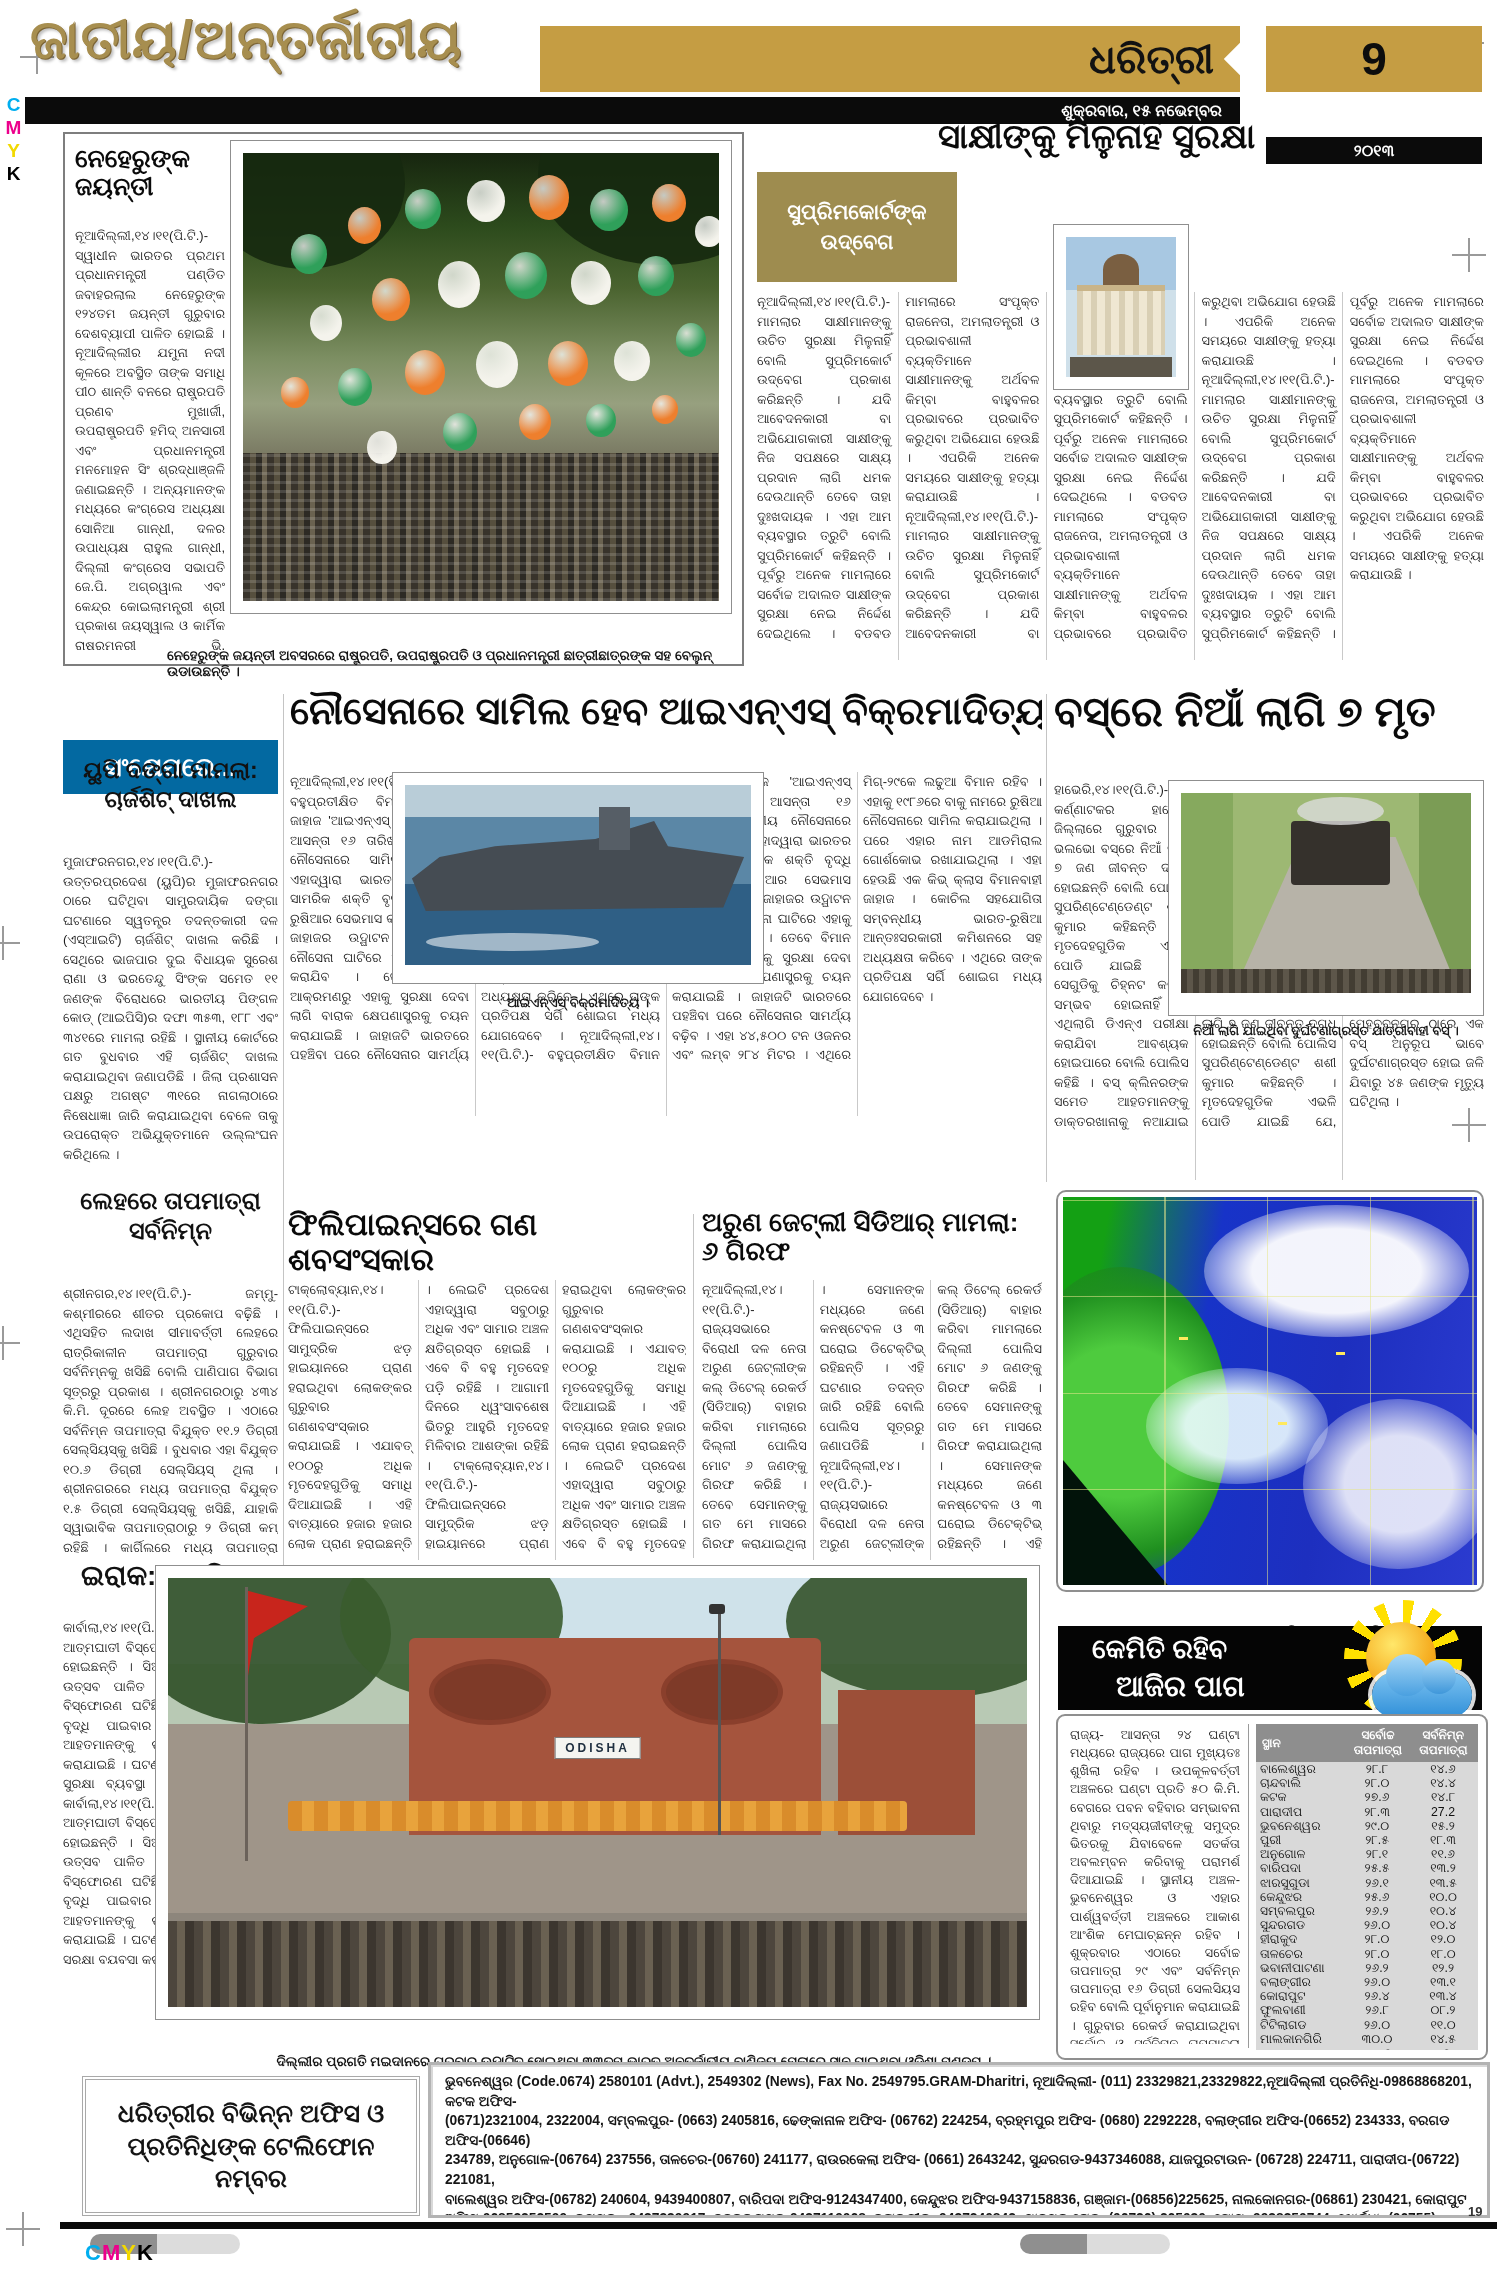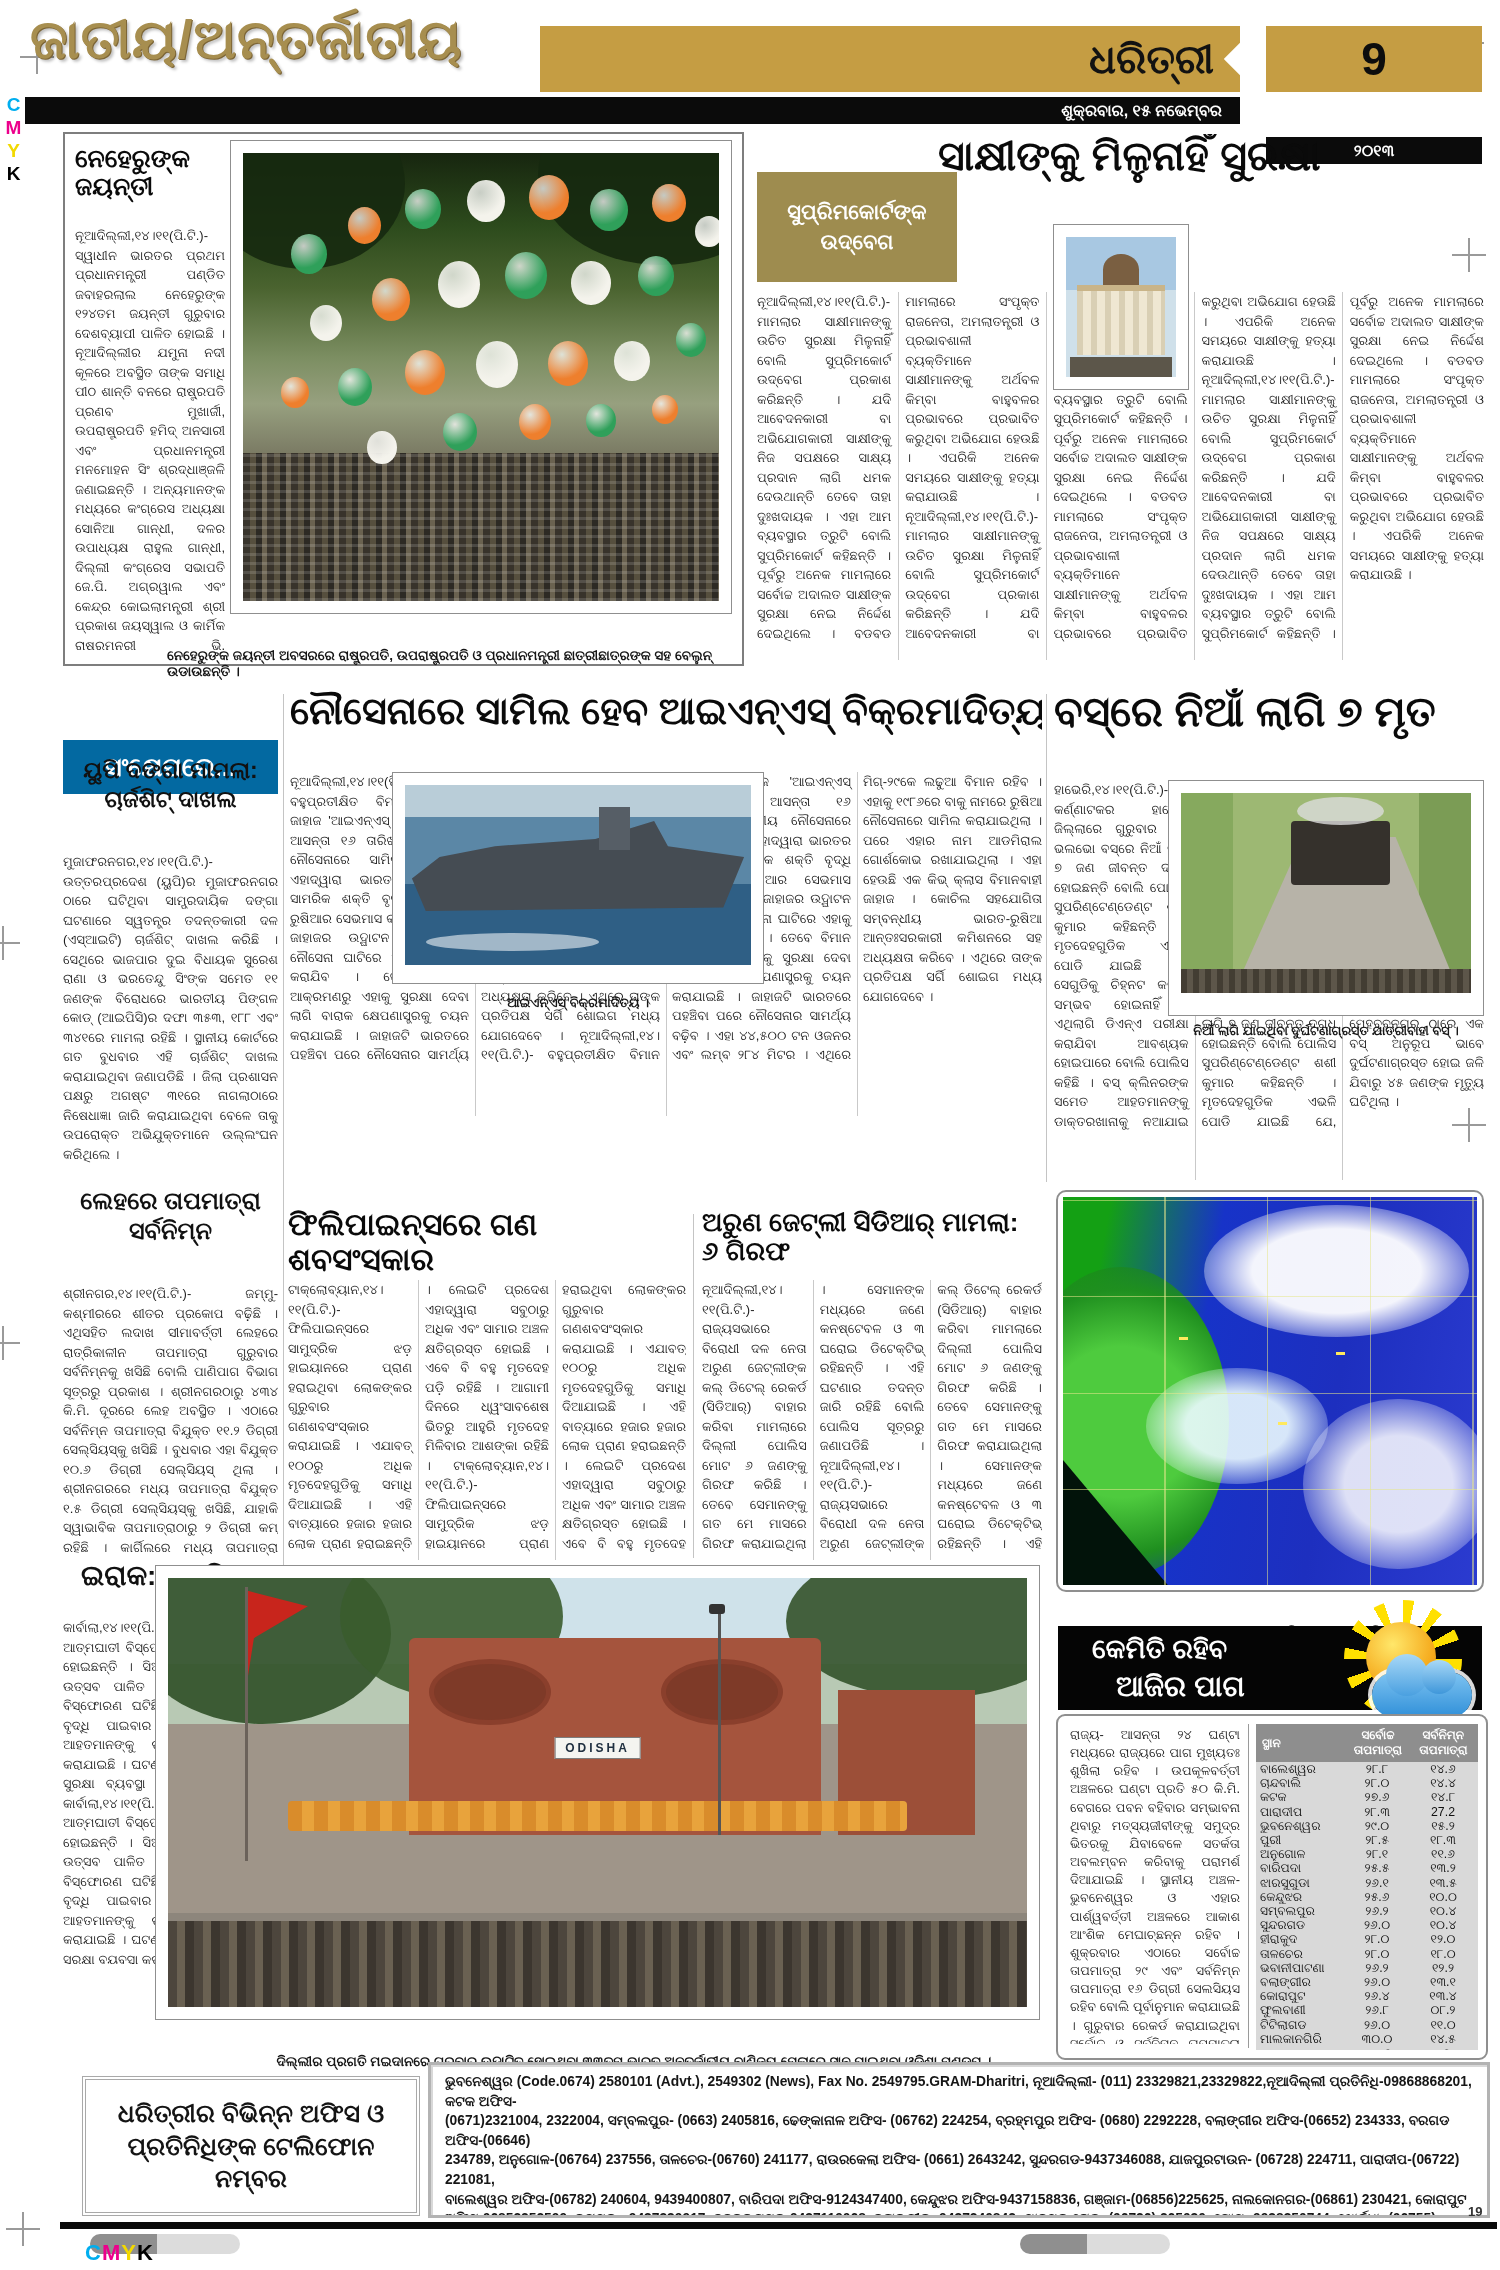--- a/index.html
+++ b/index.html
@@ -142,21 +142,21 @@
             <div class="balloon" style="left: 58%; top: 56%; width: 32px; height: 35.84px; background: radial-gradient(circle at 35% 30%, rgba(255, 255, 255, 0.75), rgb(238, 127, 45) 60%);"></div>
             <div class="balloon" style="left: 72%; top: 56%; width: 30px; height: 33.6px; background: radial-gradient(circle at 35% 30%, rgba(255, 255, 255, 0.75), rgb(47, 160, 90) 60%);"></div>
             <div class="balloon" style="left: 86%; top: 54%; width: 26px; height: 29.12px; background: radial-gradient(circle at 35% 30%, rgba(255, 255, 255, 0.75), rgb(238, 127, 45) 60%);"></div>
           </div>
       </div>
     </div>
     <div class="abs cap" style="left:102px;top:488px;width:566px;height:38px">ନେହେରୁଙ୍କ ଜୟନ୍ତୀ ଅବସରରେ ରାଷ୍ଟ୍ରପତି, ଉପରାଷ୍ଟ୍ରପତି ଓ ପ୍ରଧାନମନ୍ତ୍ରୀ ଛାତ୍ରୀଛାତ୍ରଙ୍କ ସହ ବେଲୁନ୍ ଉଡାଉଛନ୍ତି ।</div>
   </div>
 
   <div class="abs kicker" style="left:757px;top:172px;width:200px;height:110px">ସୁପ୍ରିମକୋର୍ଟଙ୍କ ଉଦ୍ବେଗ</div>
-  <div class="abs hl" style="left:938px;top:134px;width:548px;height:150px;font-size:41px">ସାକ୍ଷୀଙ୍କୁ ମିଳୁନାହିଁ ସୁରକ୍ଷା</div>
+  <div class="abs hl" style="left:938px;top:117px;width:548px;height:150px;font-size:34px">ସାକ୍ଷୀଙ୍କୁ ମିଳୁନାହିଁ ସୁରକ୍ଷା</div>
   <div class="abs body-txt cols5" style="left:757px;top:292px;width:727px;height:368px">ନୂଆଦିଲ୍ଲୀ,୧୪।୧୧(ପି.ଟି.)- ମାମଲାର ସାକ୍ଷୀମାନଙ୍କୁ ଉଚିତ ସୁରକ୍ଷା ମିଳୁନାହିଁ ବୋଲି ସୁପ୍ରିମକୋର୍ଟ ଉଦ୍ବେଗ ପ୍ରକାଶ କରିଛନ୍ତି । ଯଦି ଆବେଦନକାରୀ ବା ଅଭିଯୋଗକାରୀ ସାକ୍ଷୀଙ୍କୁ ନିଜ ସପକ୍ଷରେ ସାକ୍ଷ୍ୟ ପ୍ରଦାନ ଲାଗି ଧମକ ଦେଉଥାନ୍ତି ତେବେ ତାହା ଦୁଃଖଦାୟକ । ଏହା ଆମ ବ୍ୟବସ୍ଥାର ତ୍ରୁଟି ବୋଲି ସୁପ୍ରିମକୋର୍ଟ କହିଛନ୍ତି । ପୂର୍ବରୁ ଅନେକ ମାମଲାରେ ସର୍ବୋଚ୍ଚ ଅଦାଲତ ସାକ୍ଷୀଙ୍କ ସୁରକ୍ଷା ନେଇ ନିର୍ଦ୍ଦେଶ ଦେଇଥିଲେ । ବଡବଡ ମାମଲାରେ ସଂପୃକ୍ତ ରାଜନେତା, ଅମଲାତନ୍ତ୍ରୀ ଓ ପ୍ରଭାବଶାଳୀ ବ୍ୟକ୍ତିମାନେ ସାକ୍ଷୀମାନଙ୍କୁ ଅର୍ଥବଳ କିମ୍ବା ବାହୁବଳର ପ୍ରଭାବରେ ପ୍ରଭାବିତ କରୁଥିବା ଅଭିଯୋଗ ହେଉଛି । ଏପରିକି ଅନେକ ସମୟରେ ସାକ୍ଷୀଙ୍କୁ ହତ୍ୟା କରାଯାଉଛି । ନୂଆଦିଲ୍ଲୀ,୧୪।୧୧(ପି.ଟି.)- ମାମଲାର ସାକ୍ଷୀମାନଙ୍କୁ ଉଚିତ ସୁରକ୍ଷା ମିଳୁନାହିଁ ବୋଲି ସୁପ୍ରିମକୋର୍ଟ ଉଦ୍ବେଗ ପ୍ରକାଶ କରିଛନ୍ତି । ଯଦି ଆବେଦନକାରୀ ବା ଅଭିଯୋଗକାରୀ ସାକ୍ଷୀଙ୍କୁ ନିଜ ସପକ୍ଷରେ ସାକ୍ଷ୍ୟ ପ୍ରଦାନ ଲାଗି ଧମକ ଦେଉଥାନ୍ତି ତେବେ ତାହା ଦୁଃଖଦାୟକ । ଏହା ଆମ ବ୍ୟବସ୍ଥାର ତ୍ରୁଟି ବୋଲି ସୁପ୍ରିମକୋର୍ଟ କହିଛନ୍ତି । ପୂର୍ବରୁ ଅନେକ ମାମଲାରେ ସର୍ବୋଚ୍ଚ ଅଦାଲତ ସାକ୍ଷୀଙ୍କ ସୁରକ୍ଷା ନେଇ ନିର୍ଦ୍ଦେଶ ଦେଇଥିଲେ । ବଡବଡ ମାମଲାରେ ସଂପୃକ୍ତ ରାଜନେତା, ଅମଲାତନ୍ତ୍ରୀ ଓ ପ୍ରଭାବଶାଳୀ ବ୍ୟକ୍ତିମାନେ ସାକ୍ଷୀମାନଙ୍କୁ ଅର୍ଥବଳ କିମ୍ବା ବାହୁବଳର ପ୍ରଭାବରେ ପ୍ରଭାବିତ କରୁଥିବା ଅଭିଯୋଗ ହେଉଛି । ଏପରିକି ଅନେକ ସମୟରେ ସାକ୍ଷୀଙ୍କୁ ହତ୍ୟା କରାଯାଉଛି । ନୂଆଦିଲ୍ଲୀ,୧୪।୧୧(ପି.ଟି.)- ମାମଲାର ସାକ୍ଷୀମାନଙ୍କୁ ଉଚିତ ସୁରକ୍ଷା ମିଳୁନାହିଁ ବୋଲି ସୁପ୍ରିମକୋର୍ଟ ଉଦ୍ବେଗ ପ୍ରକାଶ କରିଛନ୍ତି । ଯଦି ଆବେଦନକାରୀ ବା ଅଭିଯୋଗକାରୀ ସାକ୍ଷୀଙ୍କୁ ନିଜ ସପକ୍ଷରେ ସାକ୍ଷ୍ୟ ପ୍ରଦାନ ଲାଗି ଧମକ ଦେଉଥାନ୍ତି ତେବେ ତାହା ଦୁଃଖଦାୟକ । ଏହା ଆମ ବ୍ୟବସ୍ଥାର ତ୍ରୁଟି ବୋଲି ସୁପ୍ରିମକୋର୍ଟ କହିଛନ୍ତି । ପୂର୍ବରୁ ଅନେକ ମାମଲାରେ ସର୍ବୋଚ୍ଚ ଅଦାଲତ ସାକ୍ଷୀଙ୍କ ସୁରକ୍ଷା ନେଇ ନିର୍ଦ୍ଦେଶ ଦେଇଥିଲେ । ବଡବଡ ମାମଲାରେ ସଂପୃକ୍ତ ରାଜନେତା, ଅମଲାତନ୍ତ୍ରୀ ଓ ପ୍ରଭାବଶାଳୀ ବ୍ୟକ୍ତିମାନେ ସାକ୍ଷୀମାନଙ୍କୁ ଅର୍ଥବଳ କିମ୍ବା ବାହୁବଳର ପ୍ରଭାବରେ ପ୍ରଭାବିତ କରୁଥିବା ଅଭିଯୋଗ ହେଉଛି । ଏପରିକି ଅନେକ ସମୟରେ ସାକ୍ଷୀଙ୍କୁ ହତ୍ୟା କରାଯାଉଛି ।</div>
   <div class="abs ph" style="left:1053px;top:224px;width:136px;height:166px">
     <div class="ph-img" style="background:linear-gradient(#a8c8e2 0 38%,#cfe0ea 38% 100%)">
       <div style="position:absolute;left:10%;top:34%;width:80%;height:46%;background:repeating-linear-gradient(90deg,#d9cfb4 0 6px,#efe7d2 6px 14px);border-top:6px solid #c9b488"></div>
       <div style="position:absolute;left:34%;top:12%;width:32%;height:22%;border-radius:50% 50% 0 0;background:#7a5f41"></div>
       <div style="position:absolute;left:4%;bottom:0;width:92%;height:14%;background:#5c564a"></div>
     </div>
   </div>
 
   <div class="abs vr" style="left:283px;top:694px;height:1262px"></div>

